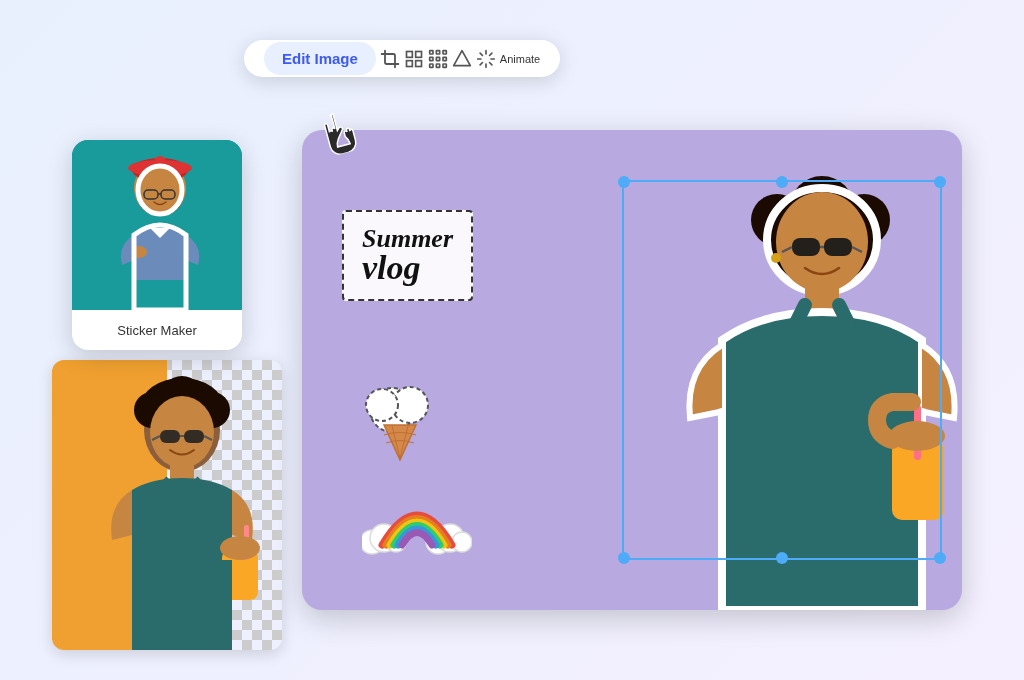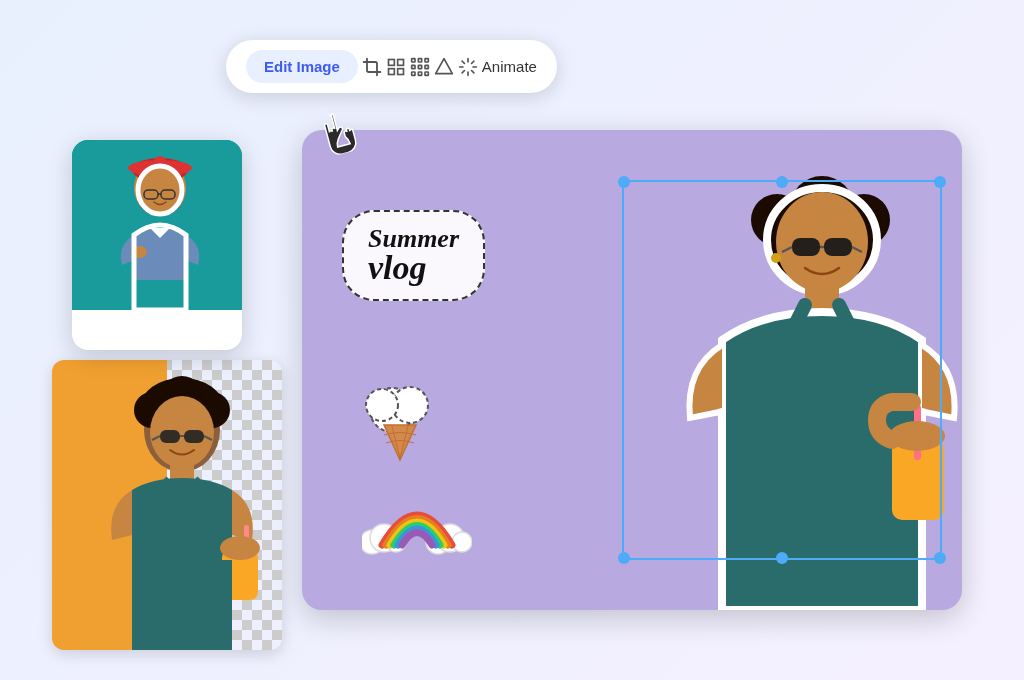--- a/index.html
+++ b/index.html
@@ -19,24 +19,24 @@
     .scene {
       position: relative;
       width: 960px;
       height: 640px;
     }
 
     
     .toolbar {
       position: absolute;
       top: 20px;
-      left: 194px;
+      left: 212px;
       background: white;
       border-radius: 40px;
-      padding: 10px 20px;
+      padding: 2px 20px;
       display: flex;
       align-items: center;
       gap: 4px;
       box-shadow: 0 4px 20px rgba(0,0,0,0.15);
       z-index: 100;
     }
 
     .toolbar-edit-btn {
       background: #e8f0ff;
       border: none;
@@ -51,21 +51,21 @@
 
     .toolbar-icon {
       font-size: 18px;
       color: #555;
       cursor: pointer;
       display: flex;
       align-items: center;
     }
 
     .toolbar-animate {
-      font-size: 15px;
+      font-size: 11px;
       font-weight: 500;
       color: #333;
       cursor: pointer;
     }
 
     
     .cursor-hand {
       position: absolute;
       top: 92px;
       left: 290px;
@@ -166,22 +166,22 @@
     
     .sticker-text {
       position: absolute;
       top: 80px;
       left: 40px;
       z-index: 55;
     }
 
     .sticker-text-inner {
       border: 2.5px dashed #333;
-      border-radius: 32px;
-      padding: 12px 24px;
+      border-radius: 4px;
+      padding: 12px 18px;
       background: rgba(255,255,255,0.92);
     }
 
     .sticker-text-inner .line1 {
       font-family: 'Georgia', cursive;
       font-size: 26px;
       font-weight: 700;
       color: #111;
       display: block;
       font-style: italic;
@@ -341,20 +341,23 @@
 
         <path d="M62 95 Q45 105 50 125 L62 120 Z" fill="#6b8cba"></path>
         <path d="M114 95 Q131 105 126 125 L114 120 Z" fill="#6b8cba"></path>
 
         <ellipse cx="67" cy="112" rx="8" ry="6" fill="#c68642"></ellipse>
 
         <path d="M62 170 L62 95 Q75 85 88 85 Q101 85 114 95 L114 170 Z" fill="none" stroke="white" stroke-width="5"></path>
         <ellipse cx="88" cy="50" rx="22" ry="24" fill="none" stroke="white" stroke-width="5"></ellipse>
       </svg>
     </div>
+    <div class="sticker-card-label">
+      <span>Sticker Maker</span>
+    </div>
   </div>
 
   <div class="bg-removed-image checkerboard">
     <div class="orange-half"></div>
 
     <svg style="position:absolute;top:0;left:0;width:100%;height:100%;" viewBox="0 0 230 290" xmlns="http://www.w3.org/2000/svg">
 
       <ellipse cx="130" cy="70" rx="38" ry="42" fill="#8B5E3C"></ellipse>
 
       <ellipse cx="130" cy="48" rx="42" ry="30" fill="#1a0a00"></ellipse>

